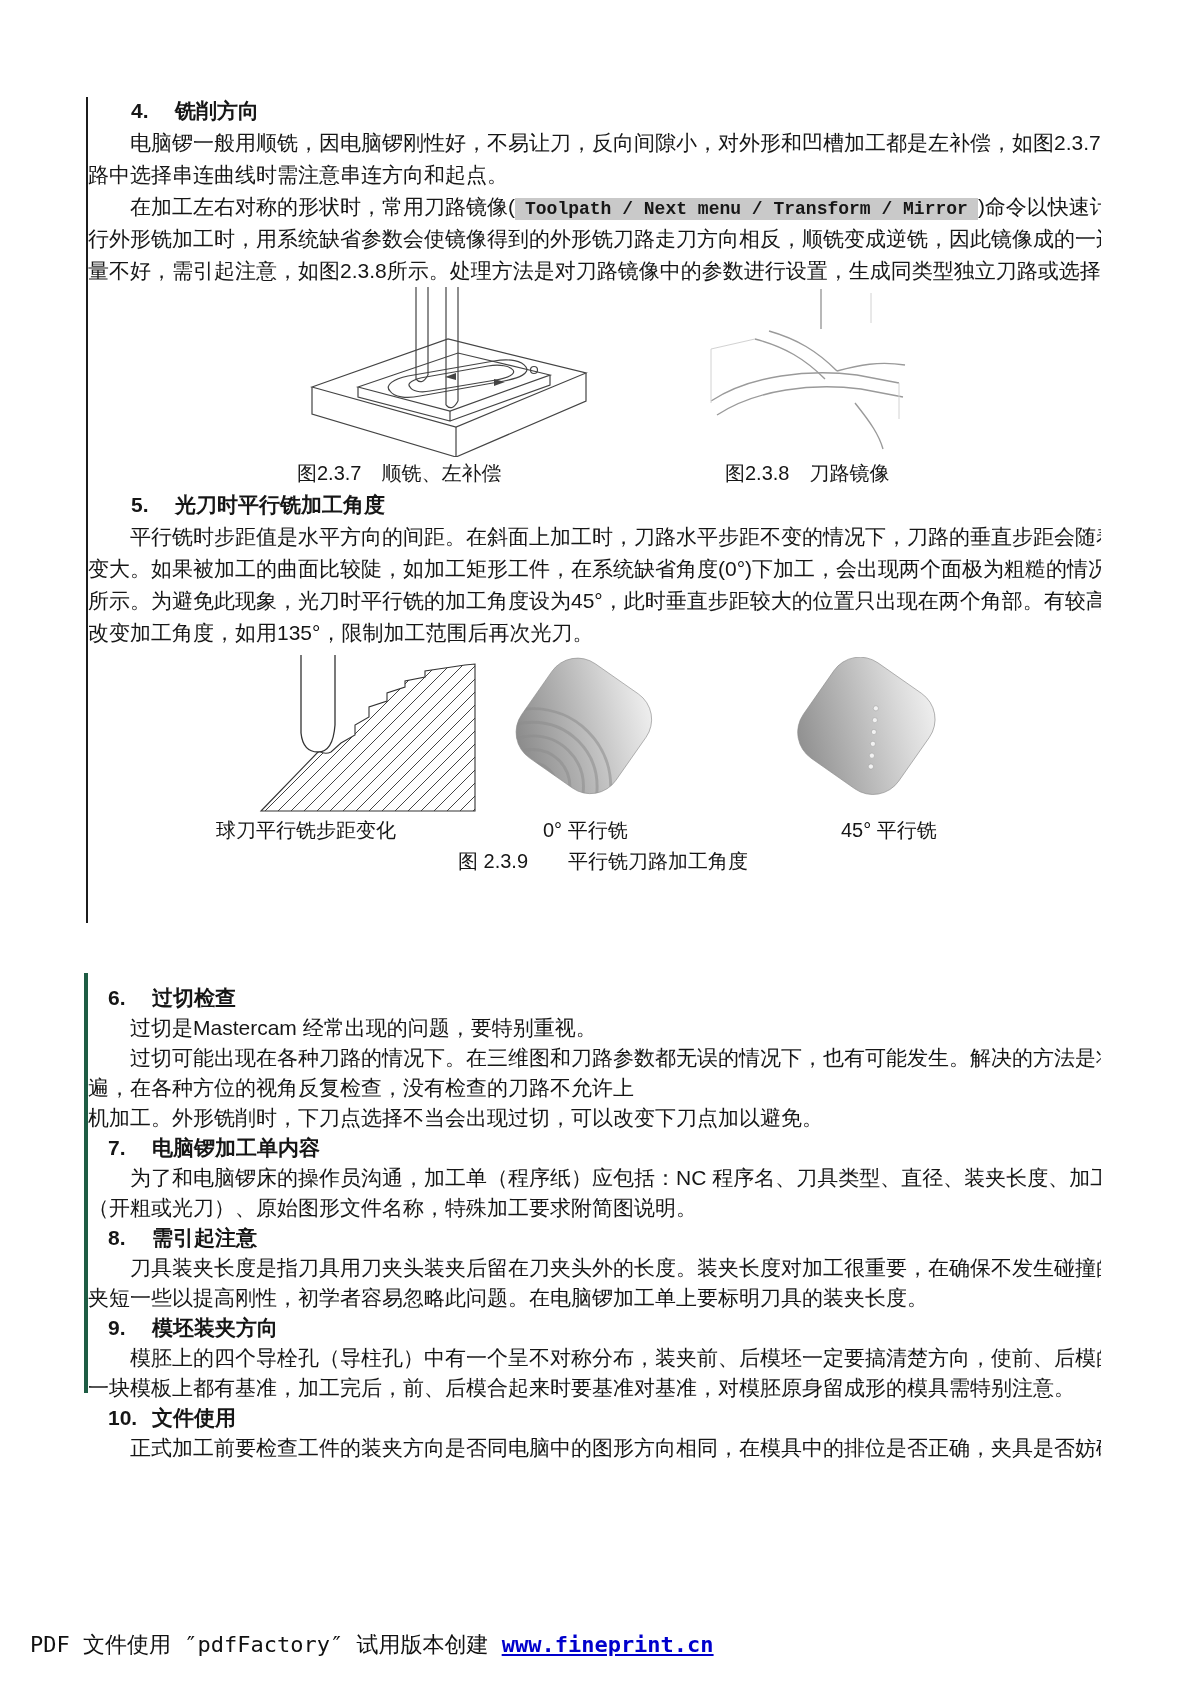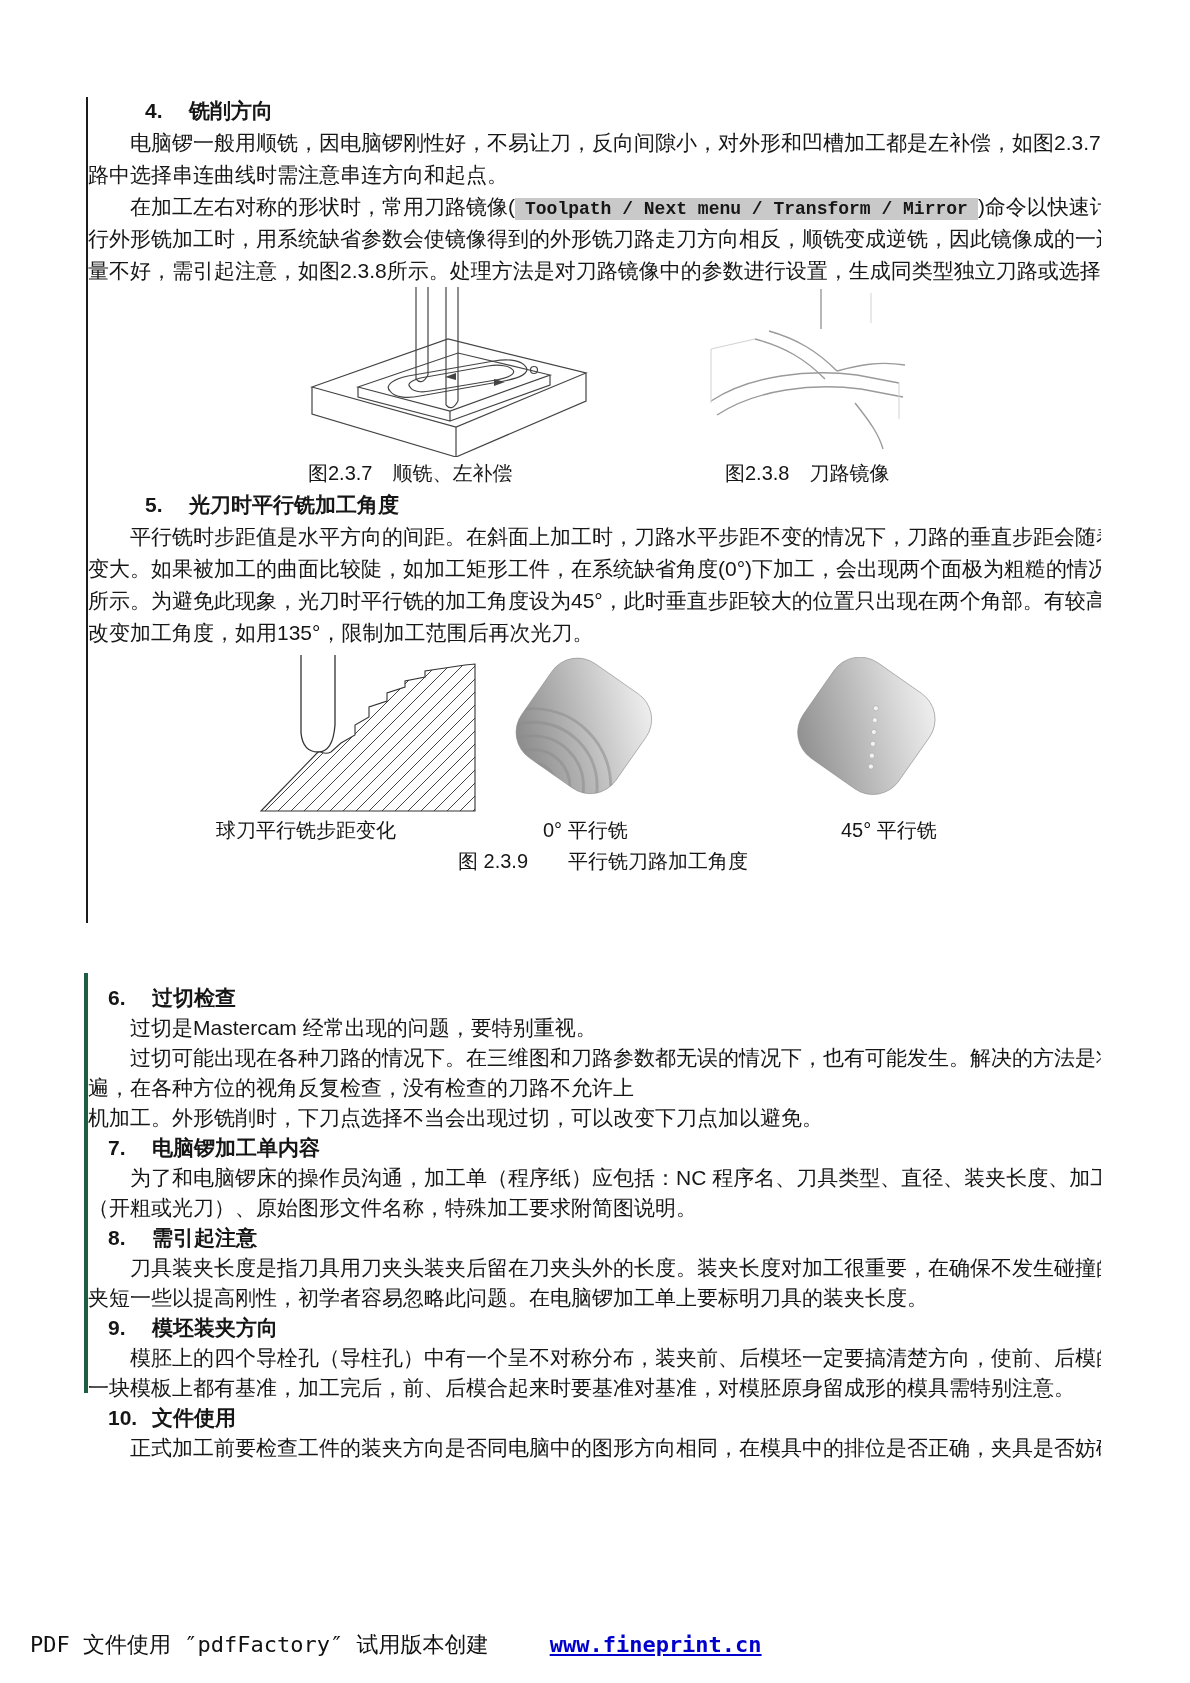--- a/index.html
+++ b/index.html
@@ -7,40 +7,40 @@
     width:1190px;height:1683px;position:relative;background:#ffffff;
     font-family:"Liberation Sans","DejaVu Sans",sans-serif;color:#161616;
     overflow:hidden;
   }
   .rule-black{position:absolute;left:86px;top:97px;width:2px;height:826px;background:#1c1c1c;}
   .rule-green{position:absolute;left:84px;top:973px;width:4px;height:420px;background:#1e5c44;}
   #content{position:absolute;left:88px;top:95px;width:1013px;overflow:hidden;}
   .ln{height:32px;line-height:32px;font-size:21px;white-space:nowrap;}
   .ln30{height:30px;line-height:30px;font-size:21px;white-space:nowrap;}
   .ind{padding-left:42px;}
-  .hd{height:32px;line-height:32px;font-size:21px;font-weight:bold;white-space:nowrap;padding-left:57px;}
+  .hd{height:32px;line-height:32px;font-size:21px;font-weight:bold;white-space:nowrap;padding-left:43px;}
   .hd30{height:30px;line-height:30px;font-size:21px;font-weight:bold;white-space:nowrap;padding-left:20px;}
   .hd .num,.hd30 .num{display:inline-block;min-width:44px;}
   .code{
     font-family:"Liberation Mono","DejaVu Sans Mono",monospace;
     font-weight:bold;background:#c9c9c9;font-size:18px;padding:1px 10px;
   }
   .figrow1{position:relative;height:170px;}
   .figrow2{position:relative;height:160px;margin-top:6px;}
   .caprow{position:relative;height:32px;font-size:20px;line-height:32px;}
   .caprow2{position:relative;height:30px;font-size:20px;line-height:30px;}
   .caprow span,.caprow2 span{position:absolute;white-space:nowrap;}
   .figcap{height:32px;line-height:32px;font-size:20px;padding-left:370px;white-space:nowrap;}
   .spacer{height:106px;}
   .svgfig{position:absolute;top:0;}
   .footer{
     position:absolute;left:30px;top:1630px;font-size:22px;white-space:nowrap;
     font-family:"DejaVu Sans Mono","Liberation Mono",monospace;color:#111;
   }
-  .footer a{color:#0000cc;text-decoration:underline;font-weight:bold;margin-left:48px;}
+  .footer a{color:#0000cc;text-decoration:underline;font-weight:bold;}
 </style>
 </head>
 <body>
 
 <div class="rule-black"></div>
 <div class="rule-green"></div>
 
 <div id="content">
 
   <div class="hd">
@@ -87,21 +87,21 @@
         <path d="M144,84 C166,78 186,74 212,78"></path>
         <path d="M162,116 C178,136 186,148 190,162"></path>
       </g>
       <g fill="none" stroke="#d2d2d2" stroke-width="1">
         <path d="M18,62 L18,116 M18,62 L62,52"></path>
         <path d="M178,36 L178,6 M206,96 L206,132"></path>
       </g>
     </svg>
   </div>
   <div class="caprow">
-    <span style="left:220px">图2.3.7　顺铣、左补偿</span>
+    <span style="left:209px">图2.3.7　顺铣、左补偿</span>
     <span style="left:637px">图2.3.8　刀路镜像</span>
   </div>
 
   <div class="hd">
     <span class="num">5.</span><span>光刀时平行铣加工角度</span>
   </div>
   <div class="ln ind">平行铣时步距值是水平方向的间距。在斜面上加工时，刀路水平步距不变的情况下，刀路的垂直步距会随着坡度的增加而</div>
   <div class="ln">变大。如果被加工的曲面比较陡，如加工矩形工件，在系统缺省角度(0°)下加工，会出现两个面极为粗糙的情况，如图2.3.9</div>
   <div class="ln">所示。为避免此现象，光刀时平行铣的加工角度设为45°，此时垂直步距较大的位置只出现在两个角部。有较高要求的话，可</div>
   <div class="ln">改变加工角度，如用135°，限制加工范围后再次光刀。</div>

